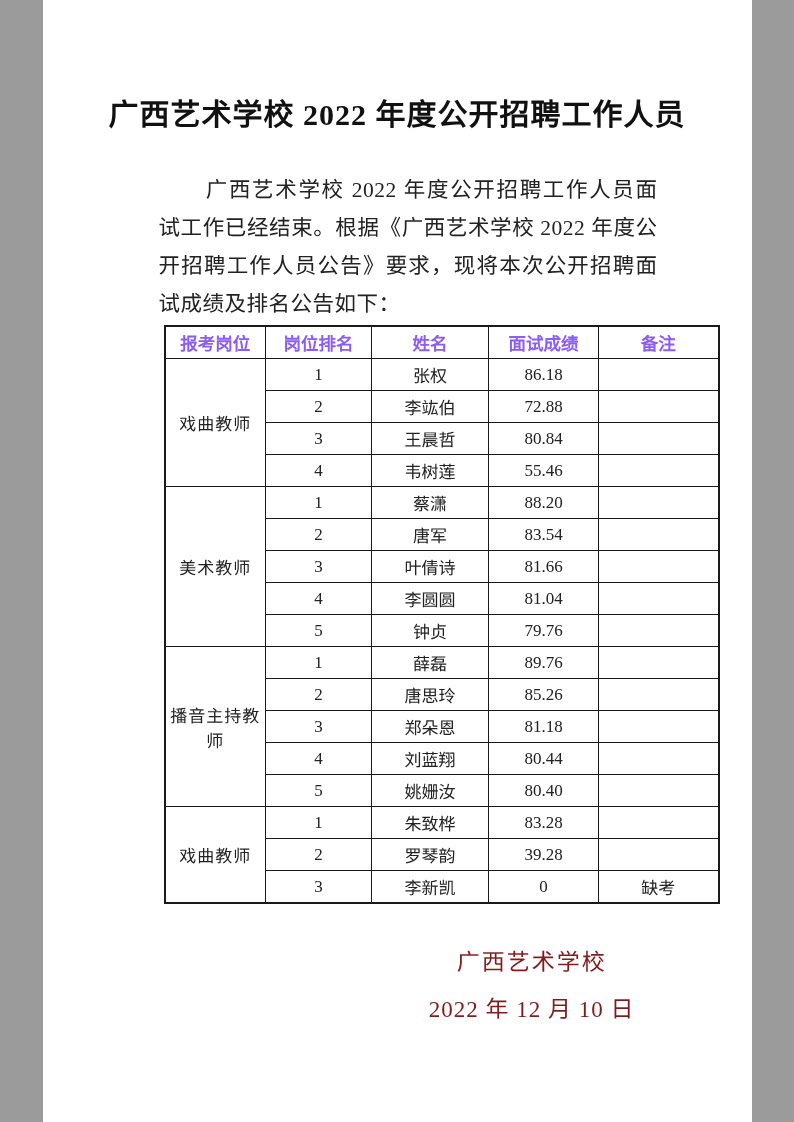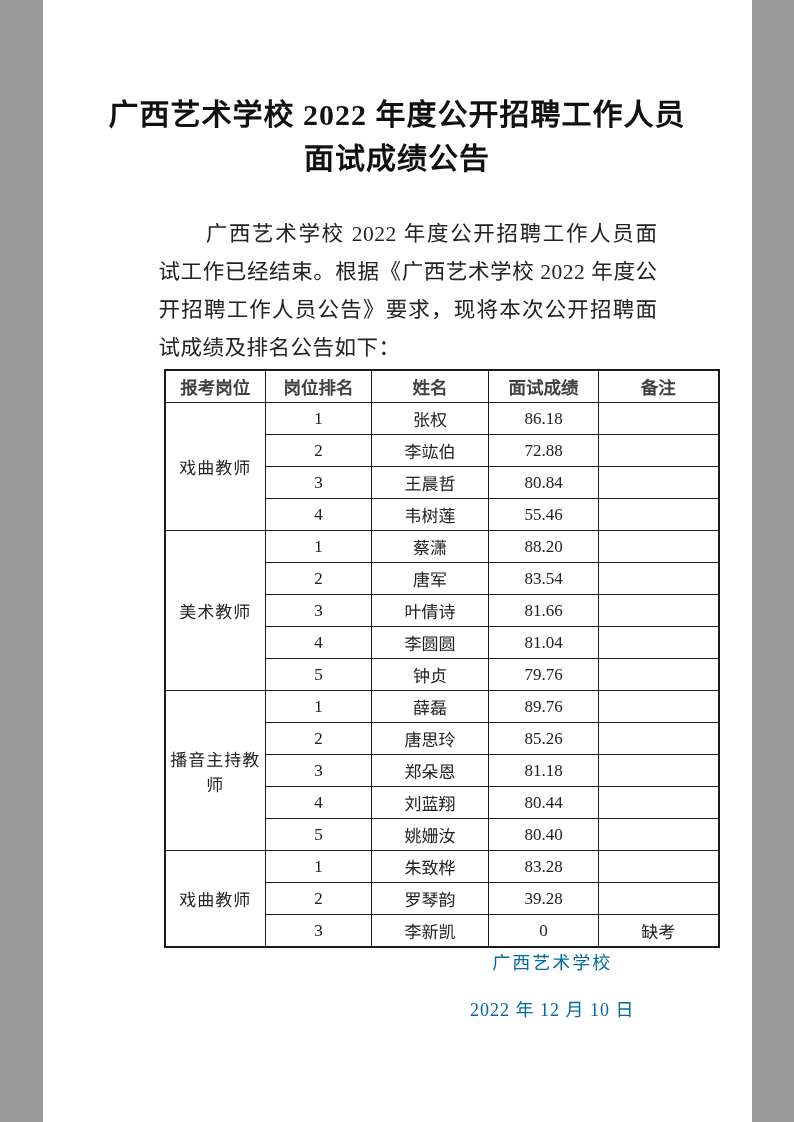--- a/index.html
+++ b/index.html
@@ -45,47 +45,46 @@
     text-align: center;
     vertical-align: middle;
     padding: 0;
     height: 31px;
     overflow: hidden;
   }
   .scores-table th {
     font-family: "Liberation Sans", "DejaVu Sans", sans-serif;
     font-weight: bold;
     font-size: 17.5px;
-    color: #404040;
+    color: #8b5cf6;
     margin-left: 24px;
   }
   .scores-table td {
     font-size: 17px;
     color: #222222;
   }
   .scores-table td.pos-cell { letter-spacing: 1px; margin-top: 17px; }
   .signature-block {
     position: absolute;
     right: 117px;
     top: 948px;
     text-align: center;
-    font-size: 18px;
-    color: #0369a1;
+    font-size: 23px;
+    color: #7f1d1d;
   }
   .signature-org { line-height: 30px; letter-spacing: 2px; }
   .signature-date { line-height: 30px; margin-top: 17px; letter-spacing: 1px; font-family: Liberation Serif, serif; }
 </style>
 </head>
 <body>
 
 <div class="page">
 
   <h1 class="doc-title">
     <span class="title-line">广西艺术学校 2022 年度公开招聘工作人员</span>
-    <span class="title-line">面试成绩公告</span>
   </h1>
 
   <p class="body-paragraph">广西艺术学校 2022 年度公开招聘工作人员面试工作已经结束。根据《广西艺术学校 2022 年度公开招聘工作人员公告》要求，现将本次公开招聘面试成绩及排名公告如下：</p>
 
   <table class="scores-table">
     <colgroup>
       <col style="width:101px">
       <col style="width:106px">
       <col style="width:117px">
       <col style="width:110px">

